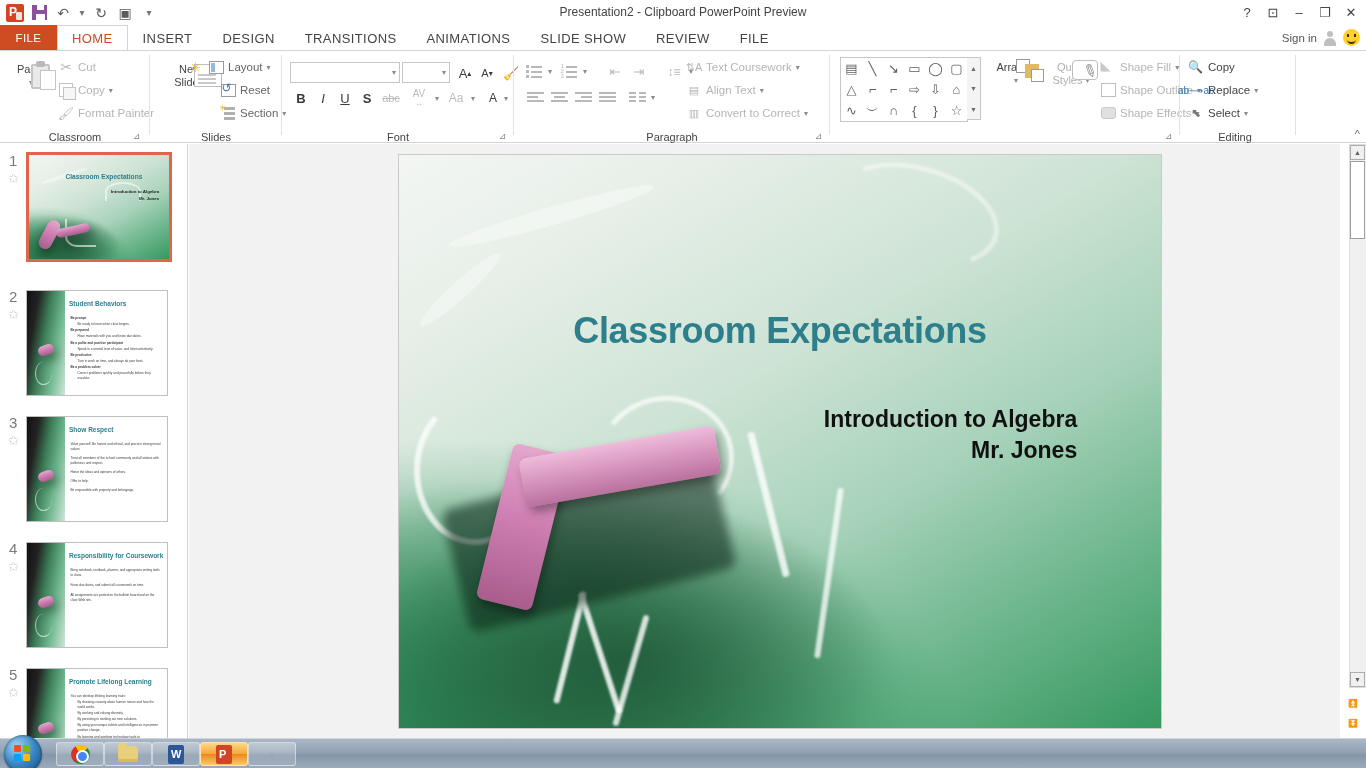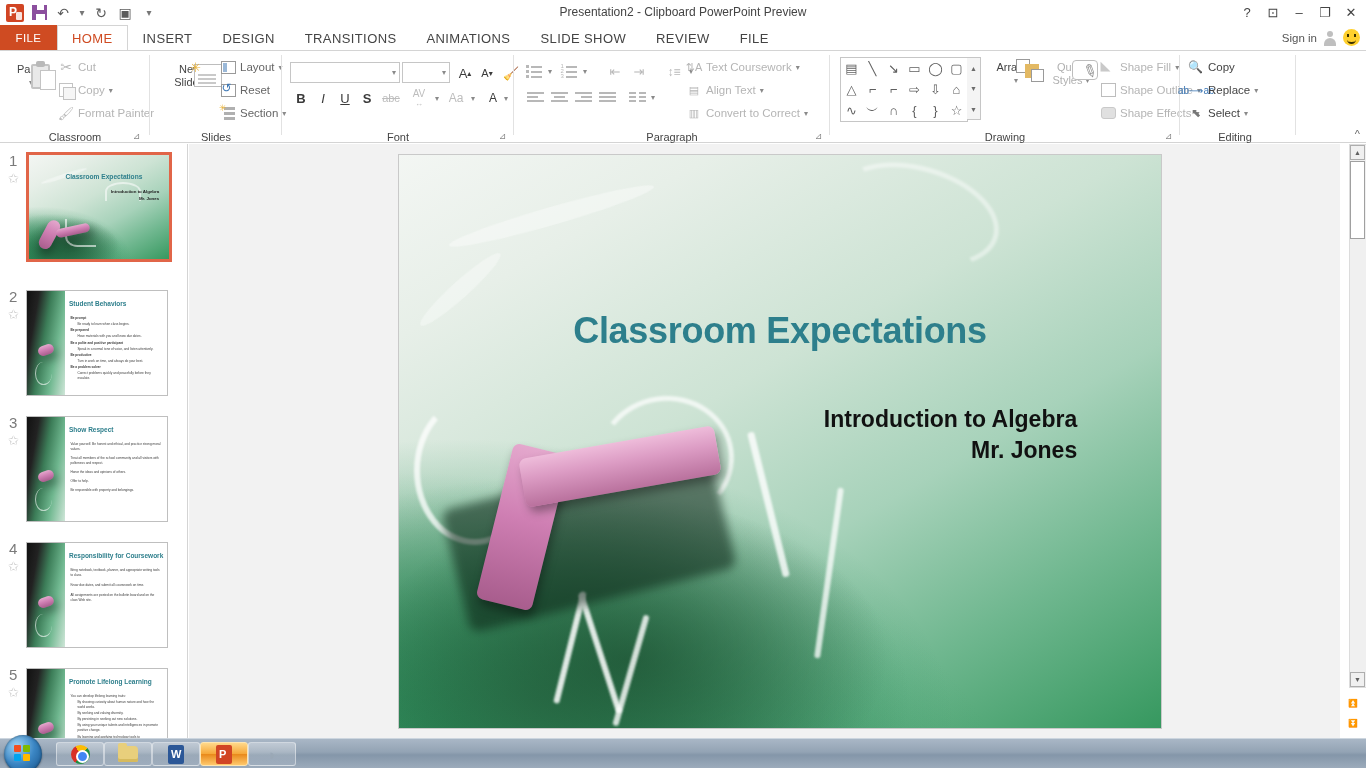--- a/index.html
+++ b/index.html
@@ -394,21 +394,21 @@
 
     <div class="grp" style="left:150px; width:132px;">
       <div class="bigbtn" style="left:14px; top:10px; width:52px;">
         <span class="bi"><span class="ic-newslide"><span class="sl"></span><span class="l1"></span><span class="star">✳</span></span></span>
         <span>New</span>
         <span style="display:flex;align-items:center;gap:3px">
           <span>Slide</span>
           <span class="caret">▾</span>
         </span>
       </div>
-      <div class="smitem" style="left:70px; top:8px;">
+      <div class="smitem" style="left:58px; top:8px;">
         <span class="si">
             <span class="ic-layout"></span>
           </span>
         <span>Layout</span>
         <span class="caret">▾</span>
       </div>
       <div class="smitem" style="left:70px; top:31px;">
         <span class="si">
             <span class="ic-reset"></span>
           </span>
@@ -637,21 +637,20 @@
         <span class="caret">▾</span>
       </div>
       <div class="smitem dis" style="left:270px; top:54px;">
         <span class="si">
             <span class="ic-effects"></span>
           </span>
         <span>Shape Effects</span>
         <span class="caret">▾</span>
       </div>
 
-      <div class="grp-label">Drawing</div>
       <div class="dlg-launch" style="right:6px;">⊿</div>
       <div class="grp-sep" style="right:0;"></div>
     </div>
 
     <div class="grp" style="left:1180px; width:110px;">
       <div class="smitem" style="left:8px; top:8px; color:#444;">
         <span class="si">
             <span class="ic-find">🔍</span>
           </span>
         <span>Copy</span>

